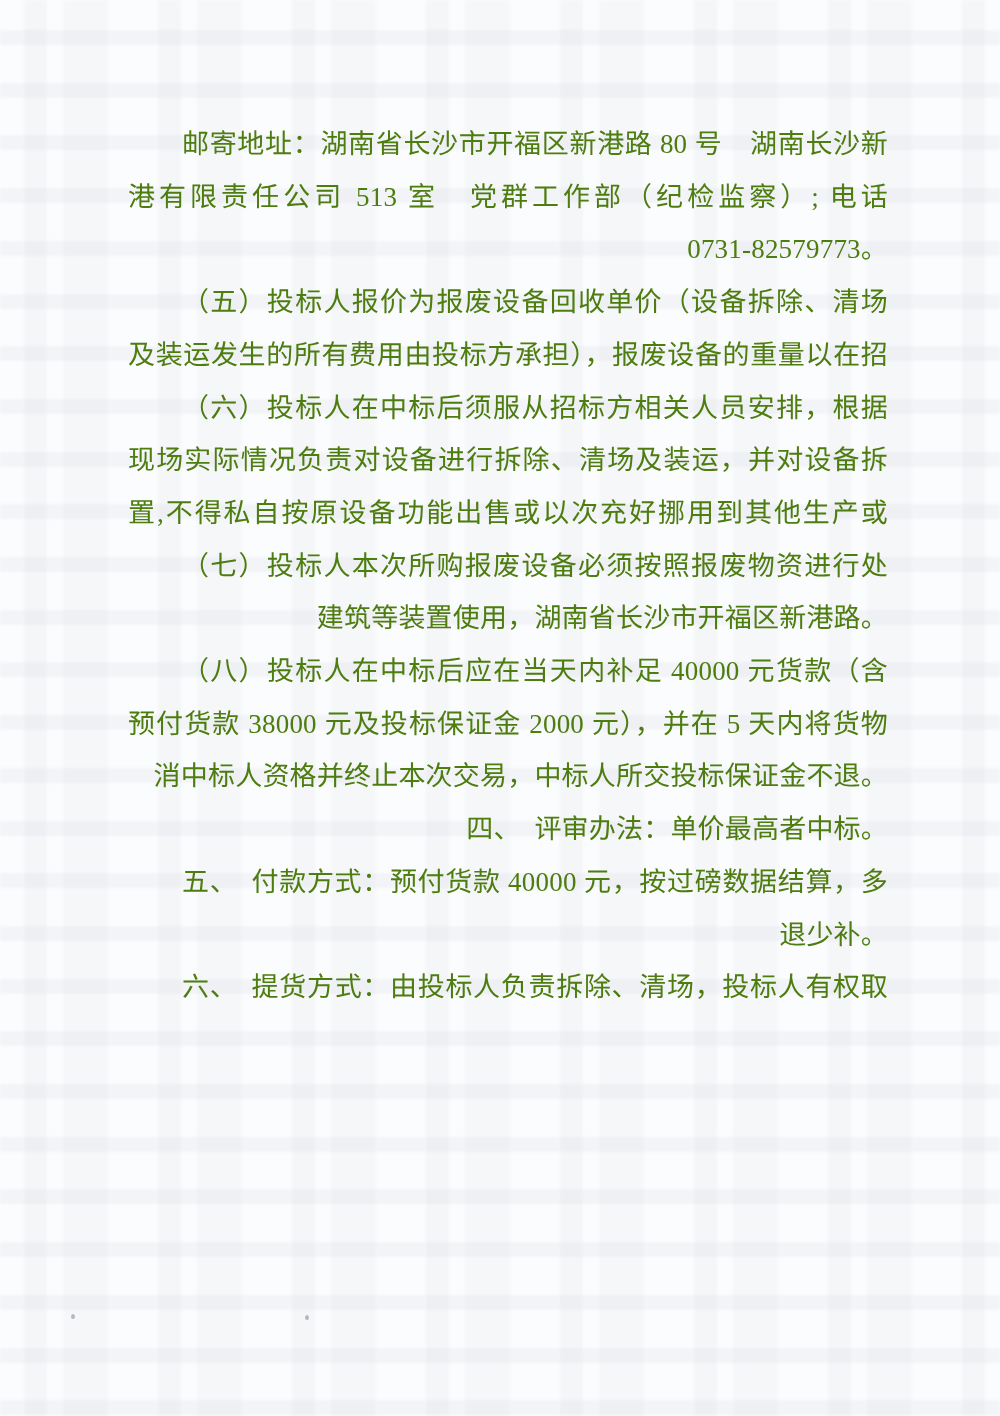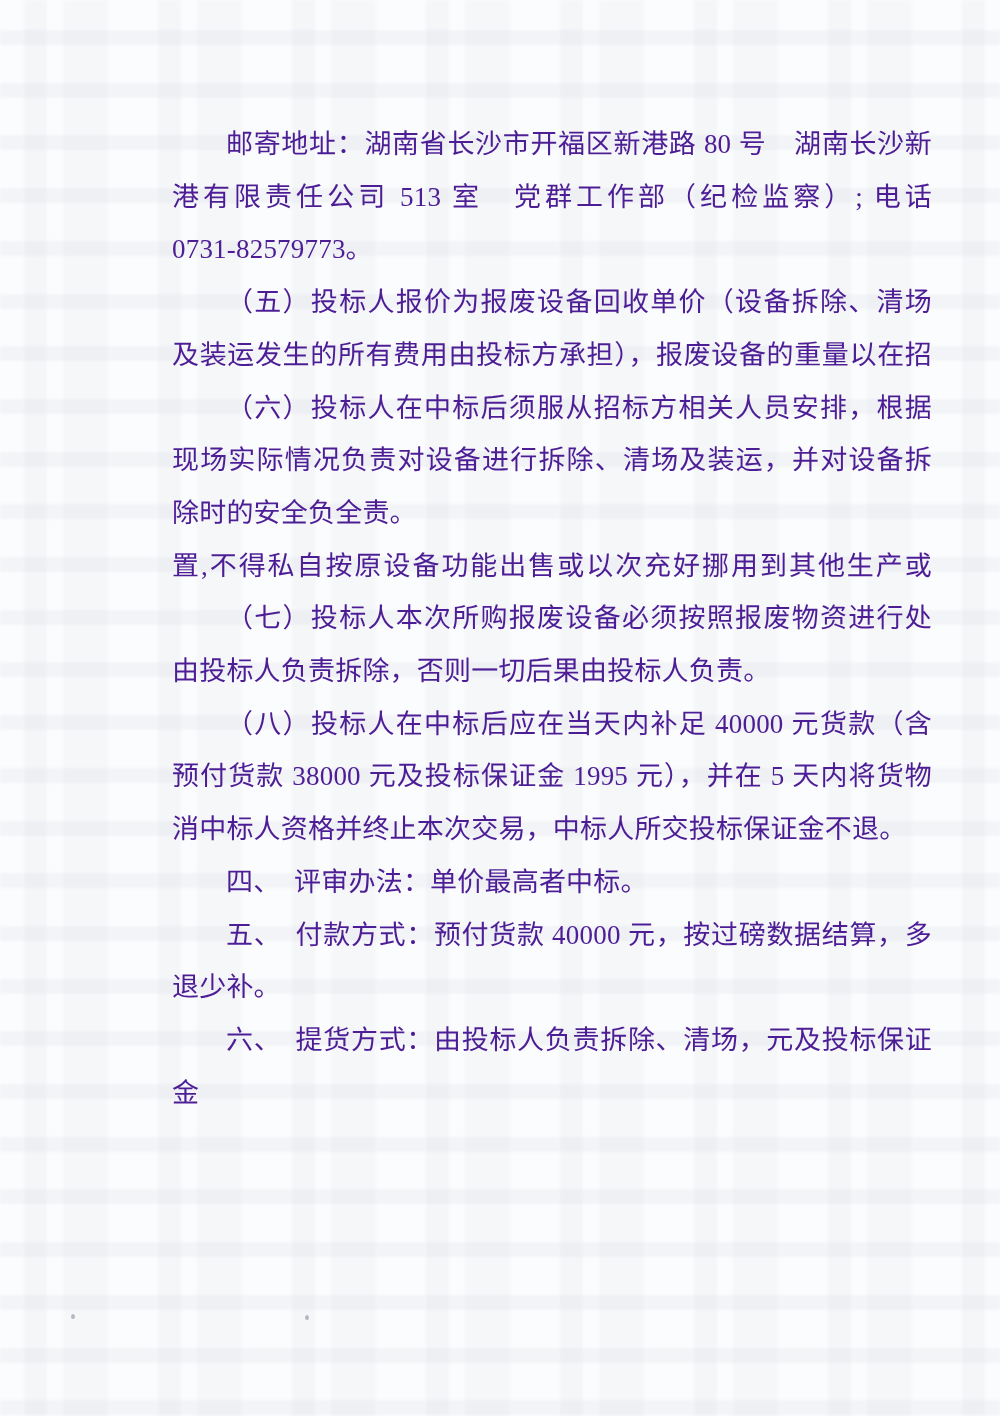--- a/index.html
+++ b/index.html
@@ -48,31 +48,30 @@
   .speck-2 { left: 305px; top: 1315px; }
 
   .content {
     position: absolute;
     left: 128px;
     top: 118px;
     width: 760px;
     font-family: "Liberation Serif", "DejaVu Serif", serif;
     font-size: 27px;
     line-height: 52.7px;
-    color: #4c1d95;
+    color: #4d7c0f;
     letter-spacing: 0.2px;
-    margin-left: 44px;
   }
   .para {
     margin: 0;
     padding: 0;
   }
   .line {
     display: block;
-    text-align: left;
+    text-align: right;
     white-space: normal;
   }
   .line.full {
     text-align: justify;
     text-align-last: justify;
     text-justify: inter-character;
   }
   .line.first {
     text-indent: 2em;
   }
@@ -94,43 +93,42 @@
     </p>
 
     <p class="para">
       <span class="line first full">（五）投标人报价为报废设备回收单价（设备拆除、清场</span>
       <span class="line full">及装运发生的所有费用由投标方承担），报废设备的重量以在招</span>
     </p>
 
     <p class="para">
       <span class="line first full">（六）投标人在中标后须服从招标方相关人员安排，根据</span>
       <span class="line full">现场实际情况负责对设备进行拆除、清场及装运，并对设备拆</span>
-      <span class="line">除时的安全负全责。</span>
     </p>
 
     <p class="para">
       <span class="line full">置,不得私自按原设备功能出售或以次充好挪用到其他生产或</span>
       <span class="line first full">（七）投标人本次所购报废设备必须按照报废物资进行处</span>
-      <span class="line">由投标人负责拆除，否则一切后果由投标人负责。</span>
+      <span class="line">建筑等装置使用，湖南省长沙市开福区新港路。</span>
     </p>
 
     <p class="para">
       <span class="line first full">（八）投标人在中标后应在当天内补足 40000 元货款（含</span>
-      <span class="line full">预付货款 38000 元及投标保证金 1995 元），并在 5 天内将货物</span>
+      <span class="line full">预付货款 38000 元及投标保证金 2000 元），并在 5 天内将货物</span>
       <span class="line">消中标人资格并终止本次交易，中标人所交投标保证金不退。</span>
     </p>
 
 
     <p class="para">
       <span class="line first">四、　评审办法：单价最高者中标。</span>
     </p>
 
     <p class="para">
       <span class="line first full">五、　付款方式：预付货款 40000 元，按过磅数据结算，多</span>
       <span class="line">退少补。</span>
     </p>
 
     <p class="para">
-      <span class="line first full">六、　提货方式：由投标人负责拆除、清场，元及投标保证金</span>
+      <span class="line first full">六、　提货方式：由投标人负责拆除、清场，投标人有权取</span>
     </p>
 
   </main>
 </div>
 
 </body></html>

